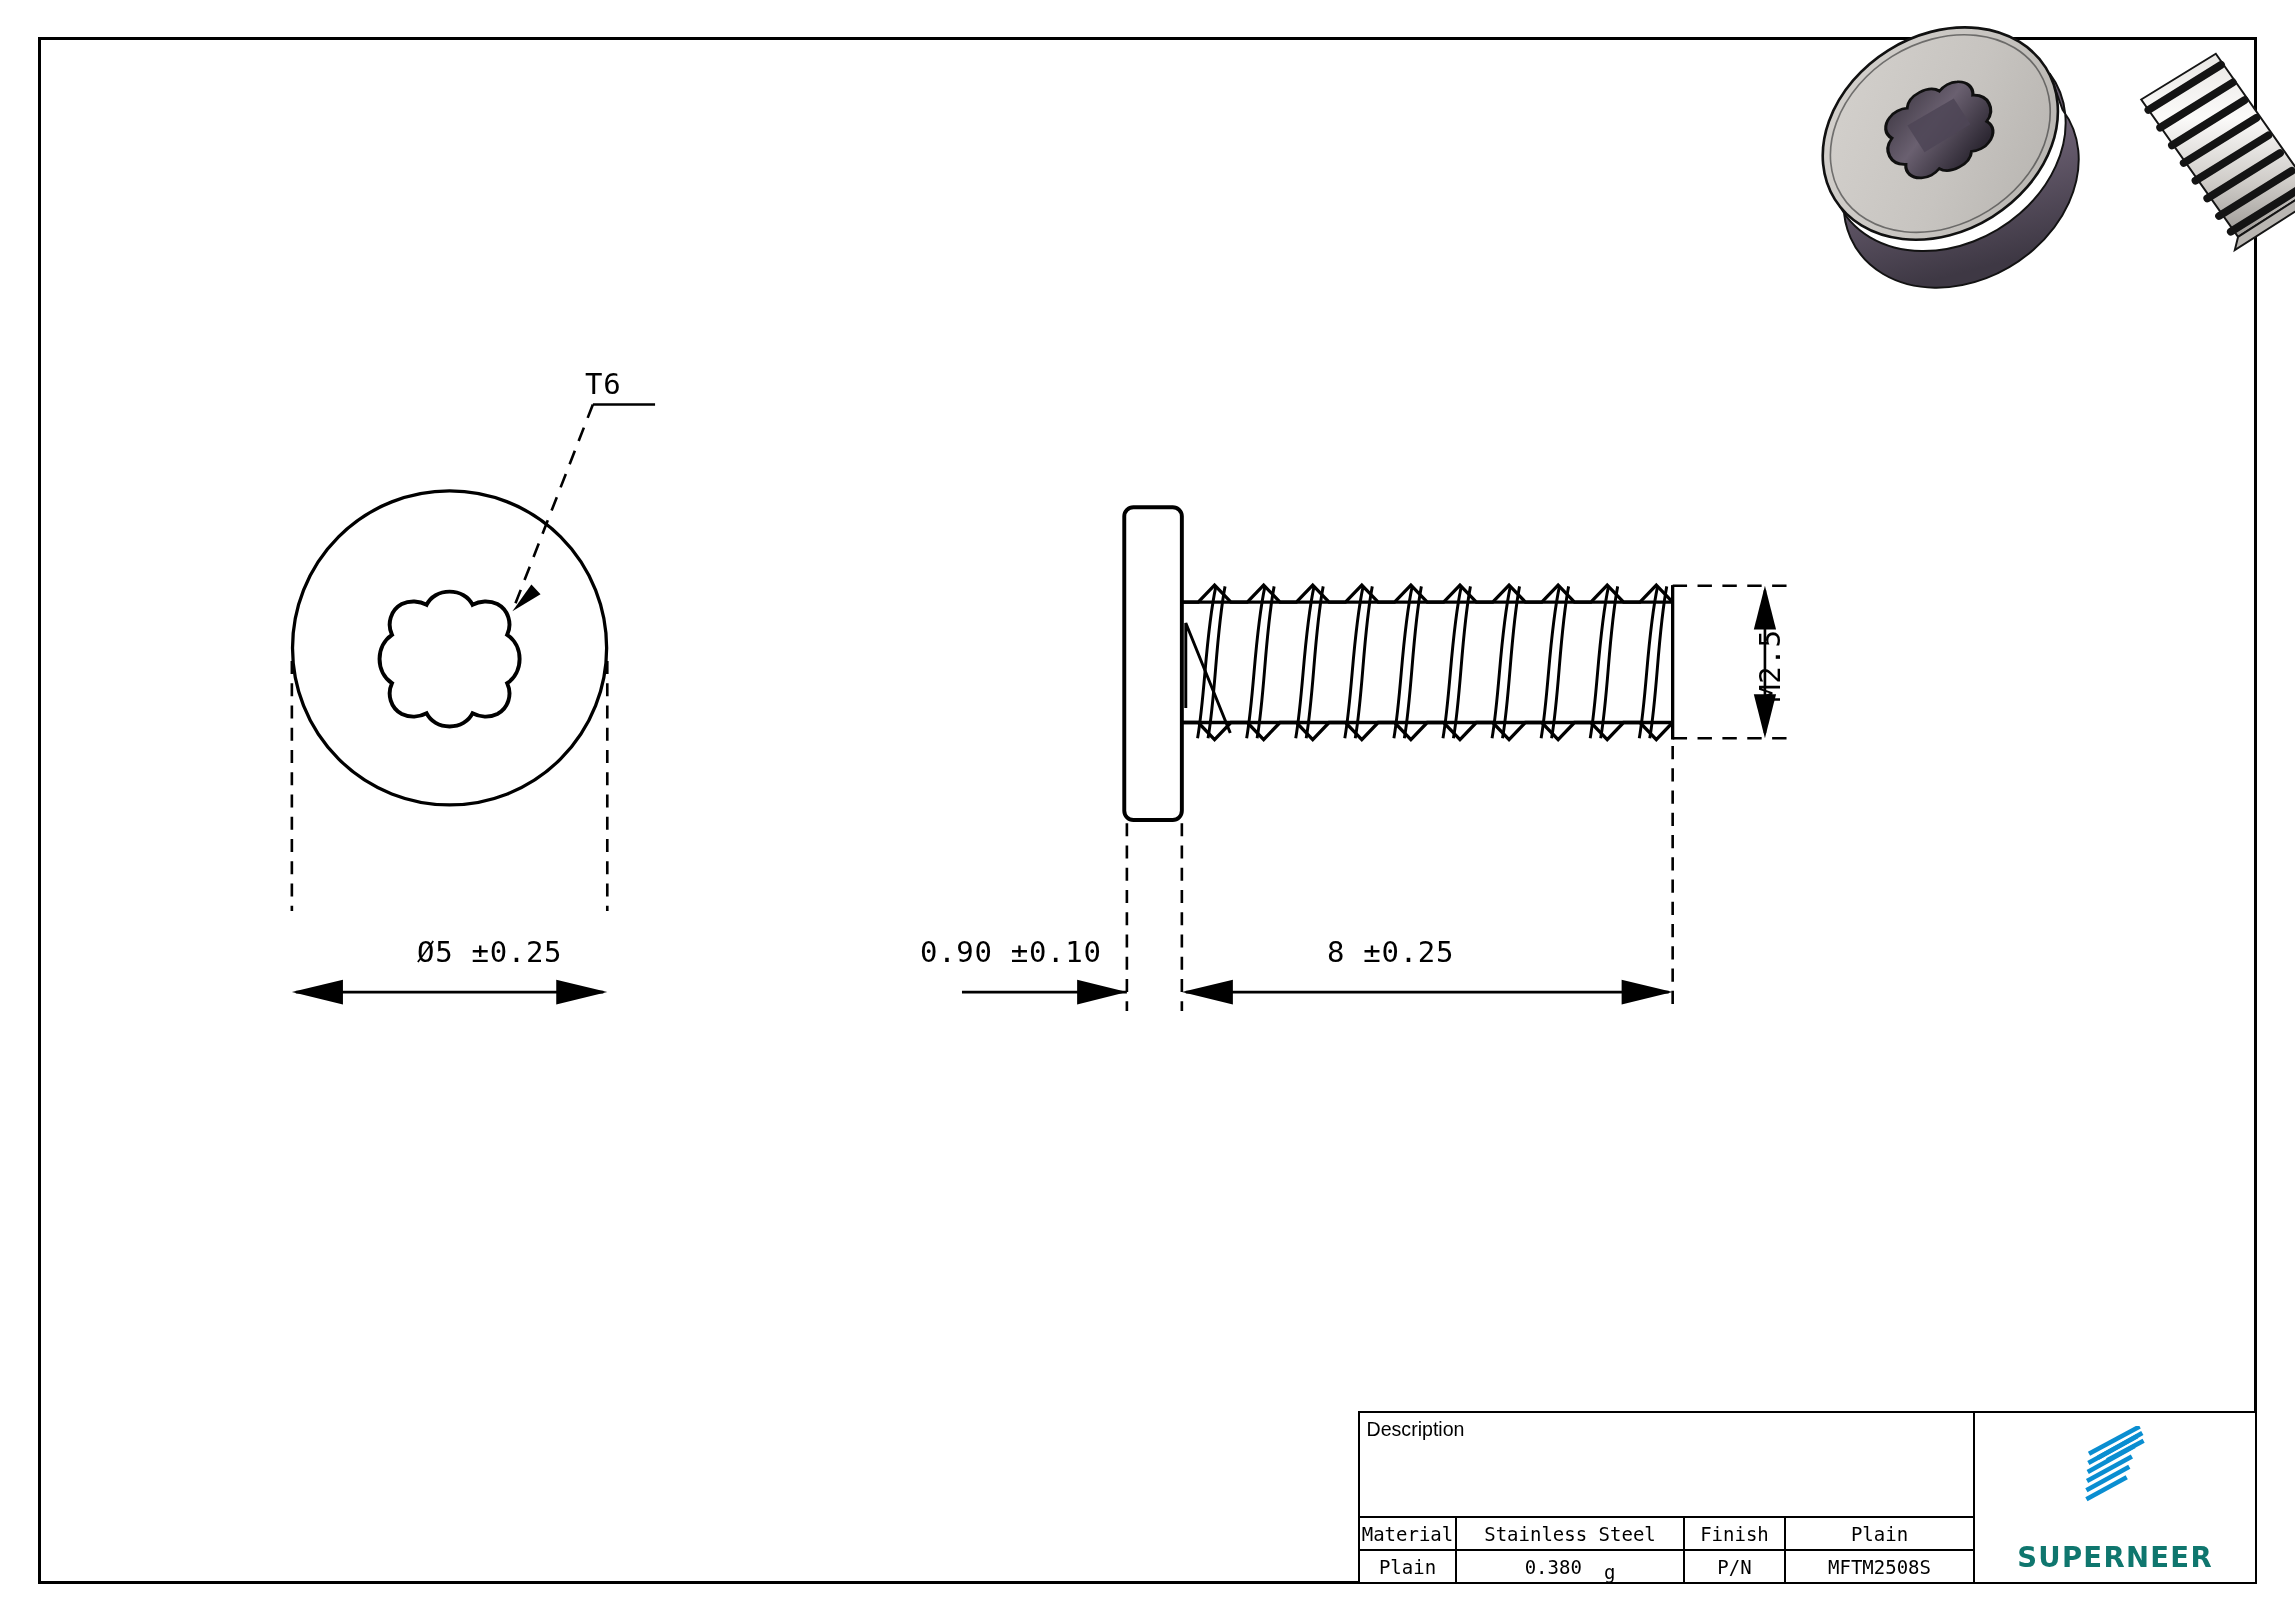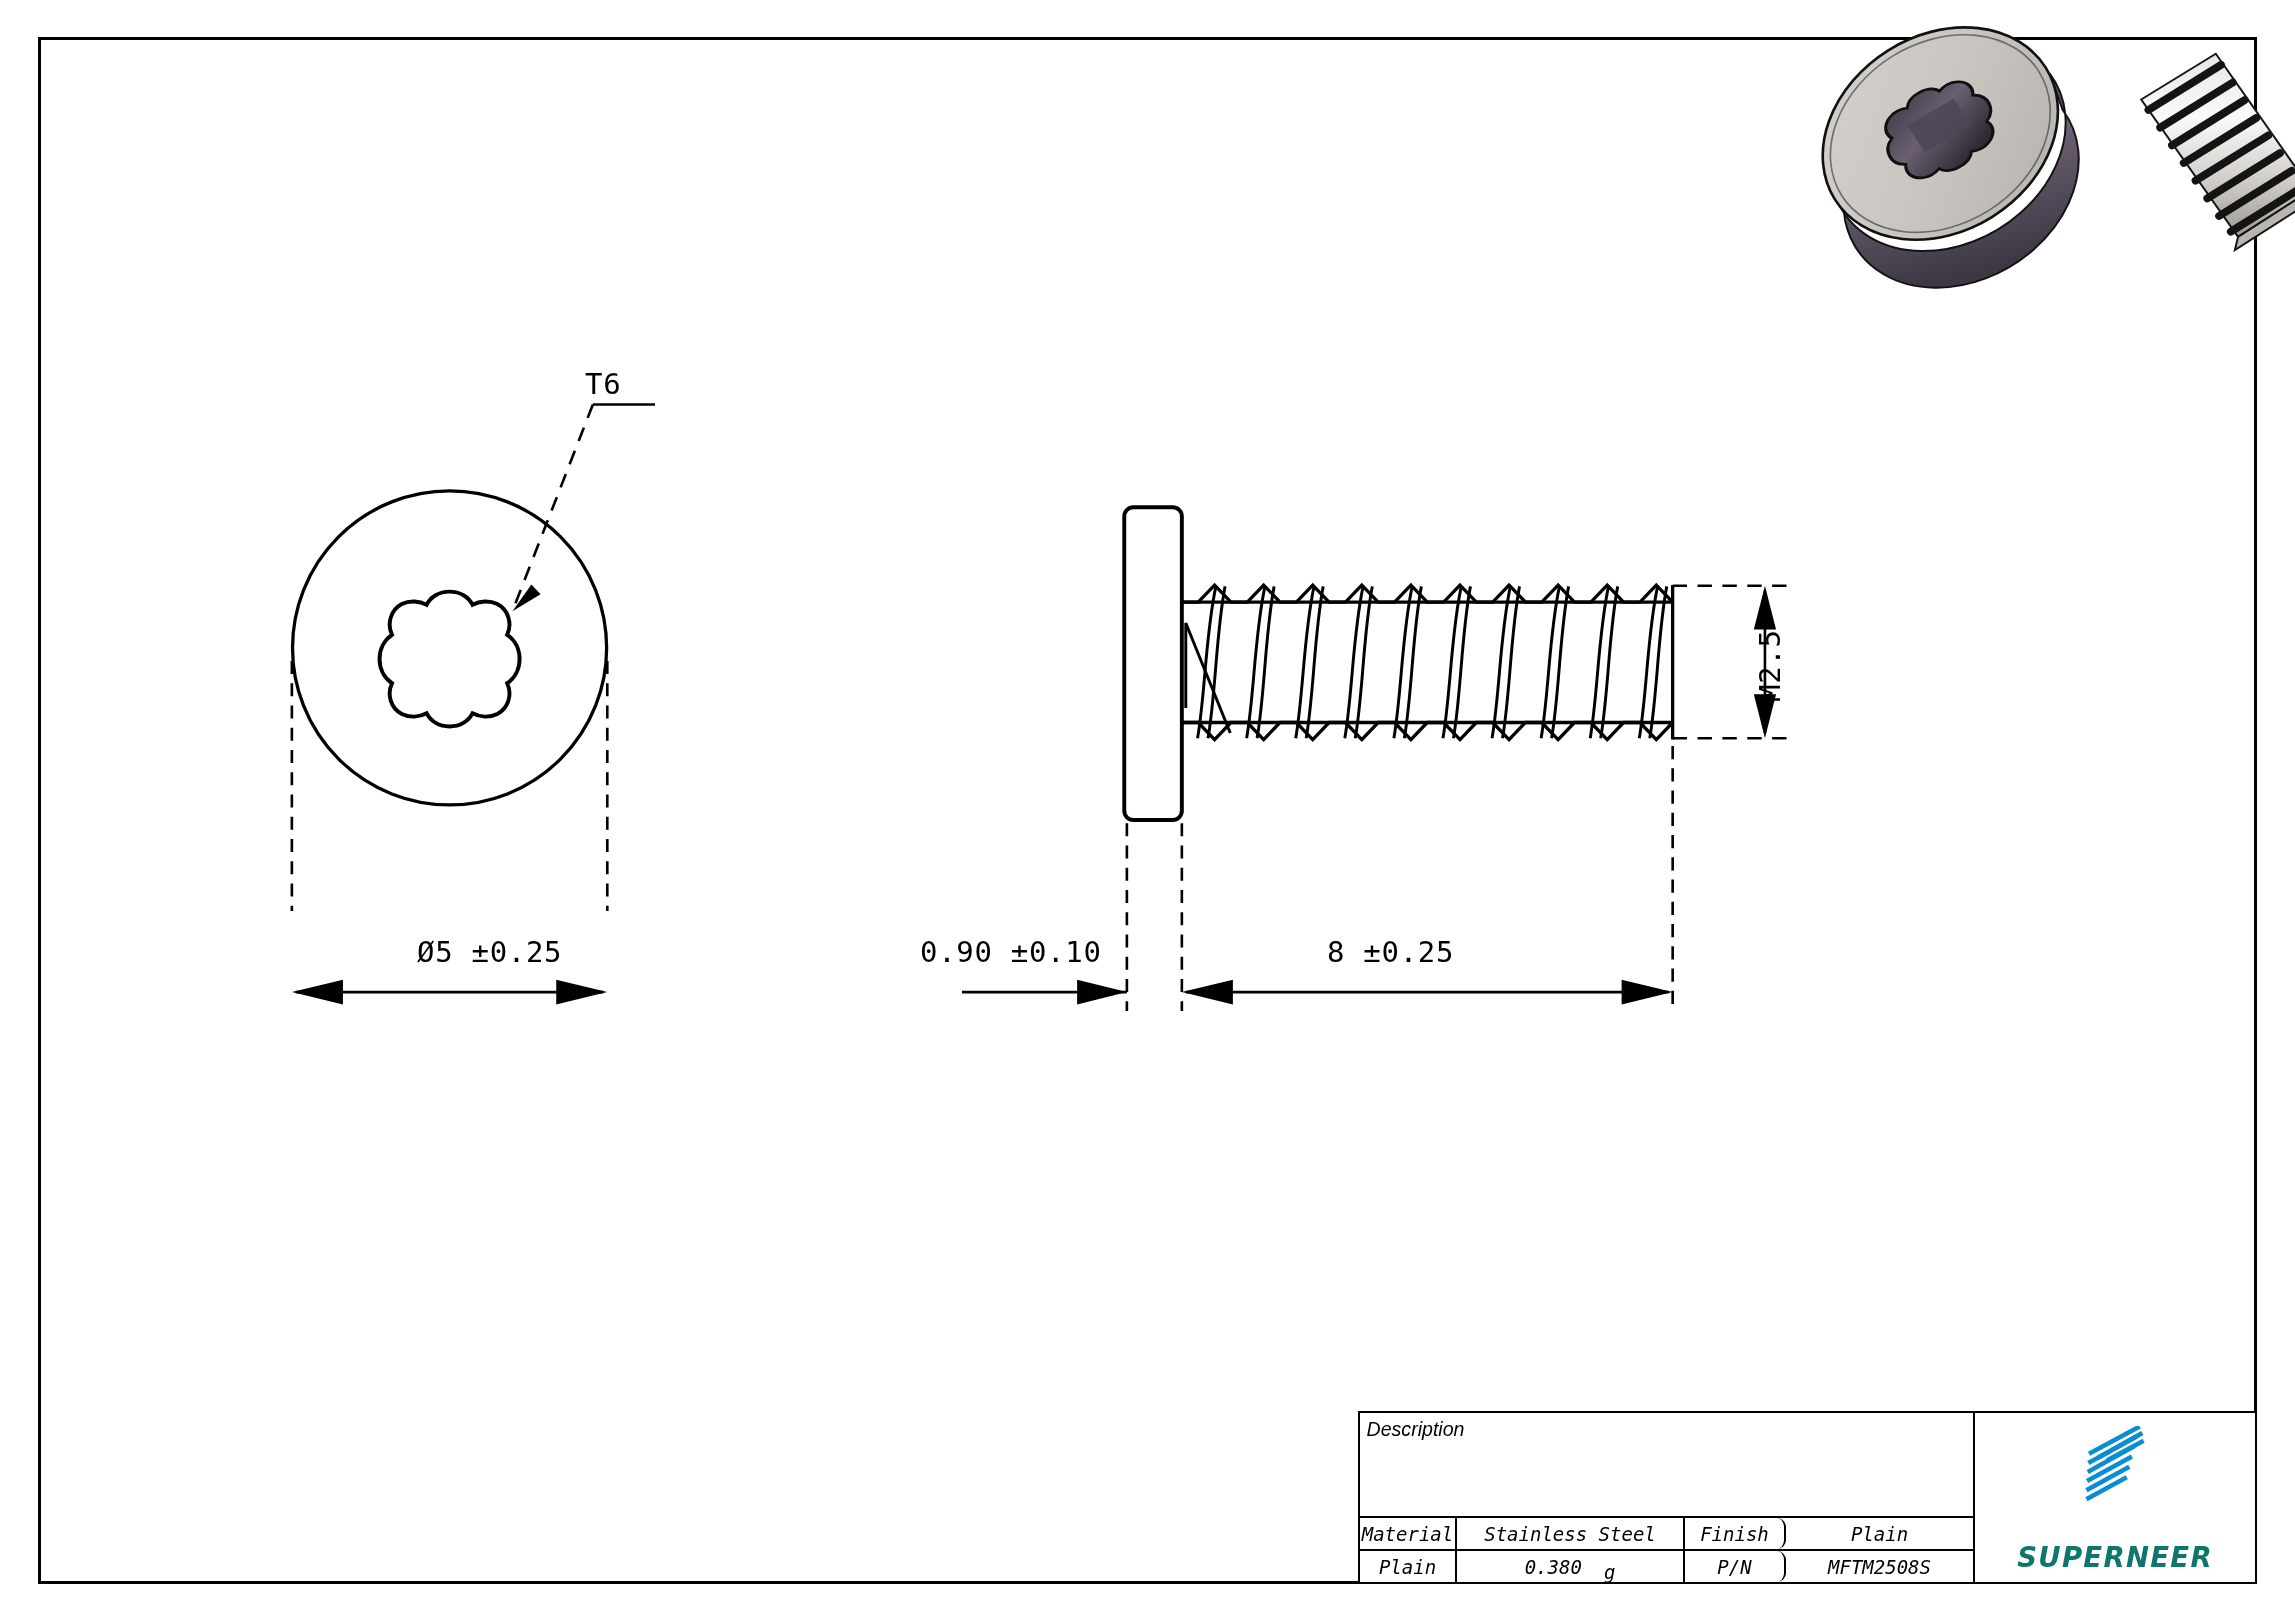--- a/index.html
+++ b/index.html
@@ -55,21 +55,20 @@
   #titleblock {
     position: absolute;
     left: 1358px;
     top: 1411px;
     width: 899px;
     height: 173px;
     box-sizing: border-box;
     border: 2.6px solid #000000;
     background: #ffffff;
     display: flex;
-    font-style: italic;
   }
   #tb-left {
     width: 615px;
     display: flex;
     flex-direction: column;
     border-right: 2.6px solid #000000;
     box-sizing: border-box;
   }
   #tb-desc {
     flex: 0 0 105px;
@@ -96,21 +95,21 @@
     justify-content: center;
     font-family: "DejaVu Sans Mono", monospace;
     font-size: 19px;
     color: #000000;
     box-sizing: border-box;
     white-space: nowrap;
   }
   .tb-cell:not(:last-child) { border-right: 2.6px solid #000000; }
   .c-key   { flex: 0 0 97px; }
   .c-val1  { flex: 0 0 228px; }
-  .c-key2  { flex: 0 0 101px; border-radius: 9px; }
+  .c-key2  { flex: 0 0 101px; }
   .c-val2  { flex: 1 1 auto; }
   .wgt-inner { display: inline-flex; align-items: center; }
   .wgt-num { }
   .wgt-unit { margin-left: 22px; position: relative; top: 5.2px; }
   
   #tb-logo {
     flex: 1 1 auto;
     position: relative;
     background: #ffffff;
   }

